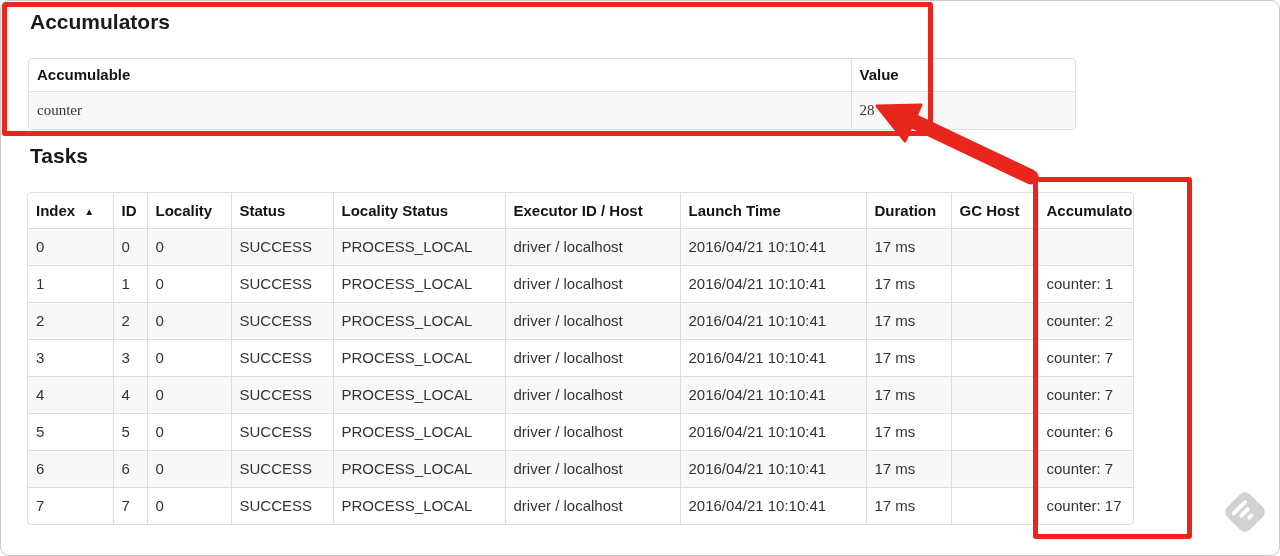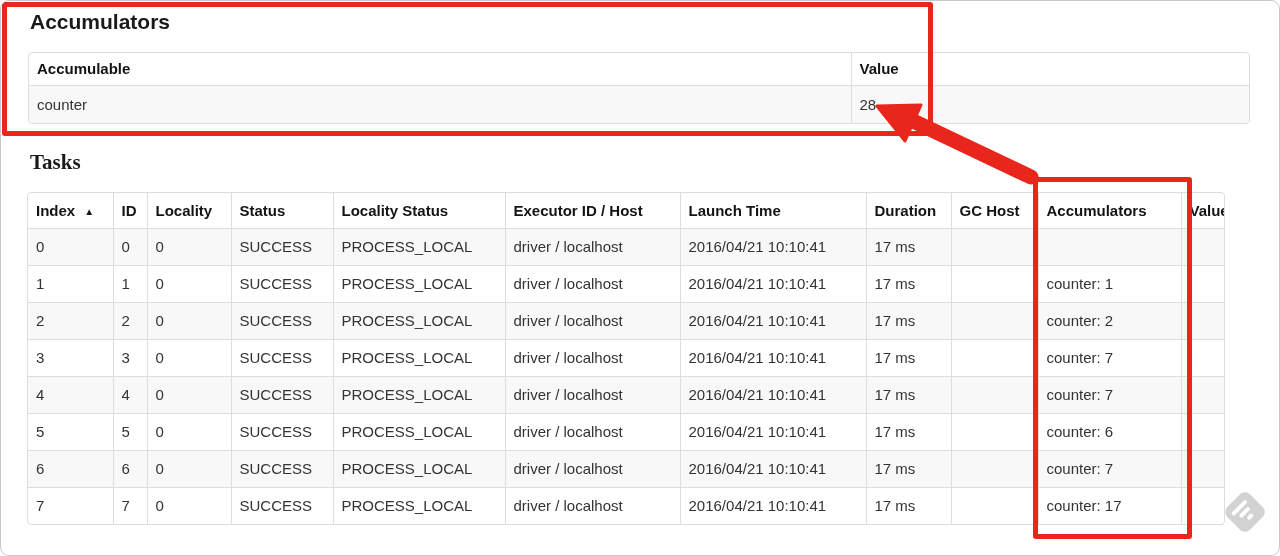--- a/index.html
+++ b/index.html
@@ -22,53 +22,53 @@
   }
   .section-heading {
     position: absolute;
     font-size: 21px;
     font-weight: bold;
     color: #1a1a1a;
     z-index: 2;
     white-space: nowrap;
   }
   #acc-heading   { left: 30px; top: 10px; }
-  #tasks-heading { left: 30px; top: 150px; font-family: Liberation Serif, serif; }
+  #tasks-heading { left: 30px; top: 144px; }
 
   .table-wrap {
     position: absolute;
     border: 1px solid var(--border);
     border-radius: 4px;
     background: #fff;
     z-index: 1;
     overflow: hidden;
   }
-  #acc-table-wrap   { left: 28px; top: 52px;  width: 1222px; }
-  #tasks-table-wrap { left: 27px; top: 192px; width: 1198px; }
+  #acc-table-wrap   { left: 28px; top: 58px;  width: 1048px; }
+  #tasks-table-wrap { left: 27px; top: 192px; width: 1107px; }
 
   table {
     border-collapse: collapse;
     width: 100%;
     table-layout: fixed;
     font-size: 15px;
   }
   th, td {
     text-align: left;
     padding: 0 8px;
     border-left: 1px solid var(--border);
     white-space: nowrap;
     overflow: hidden;
   }
   th { overflow: visible; font-weight: bold; color: #141414; }
   th:first-child, td:first-child { border-left: none; }
   tbody td { border-top: 1px solid var(--border); }
   tbody tr:nth-child(odd) { background: var(--stripe); }
 
   #acc-table th   { height: 32px; }
-  #acc-table td   { height: 38px; }
+  #acc-table td   { height: 38px; font-family: Liberation Serif, serif; }
   #tasks-table th { height: 35px; }
   #tasks-table td { height: 37px; }
 
   .sort-icon { font-size: 10px; margin-left: 9px; color: #1a1a1a; vertical-align: 1px; }
 
   
   .ann-rect {
     position: absolute;
     border: 5px solid var(--ann-red);
     border-radius: 3px;

